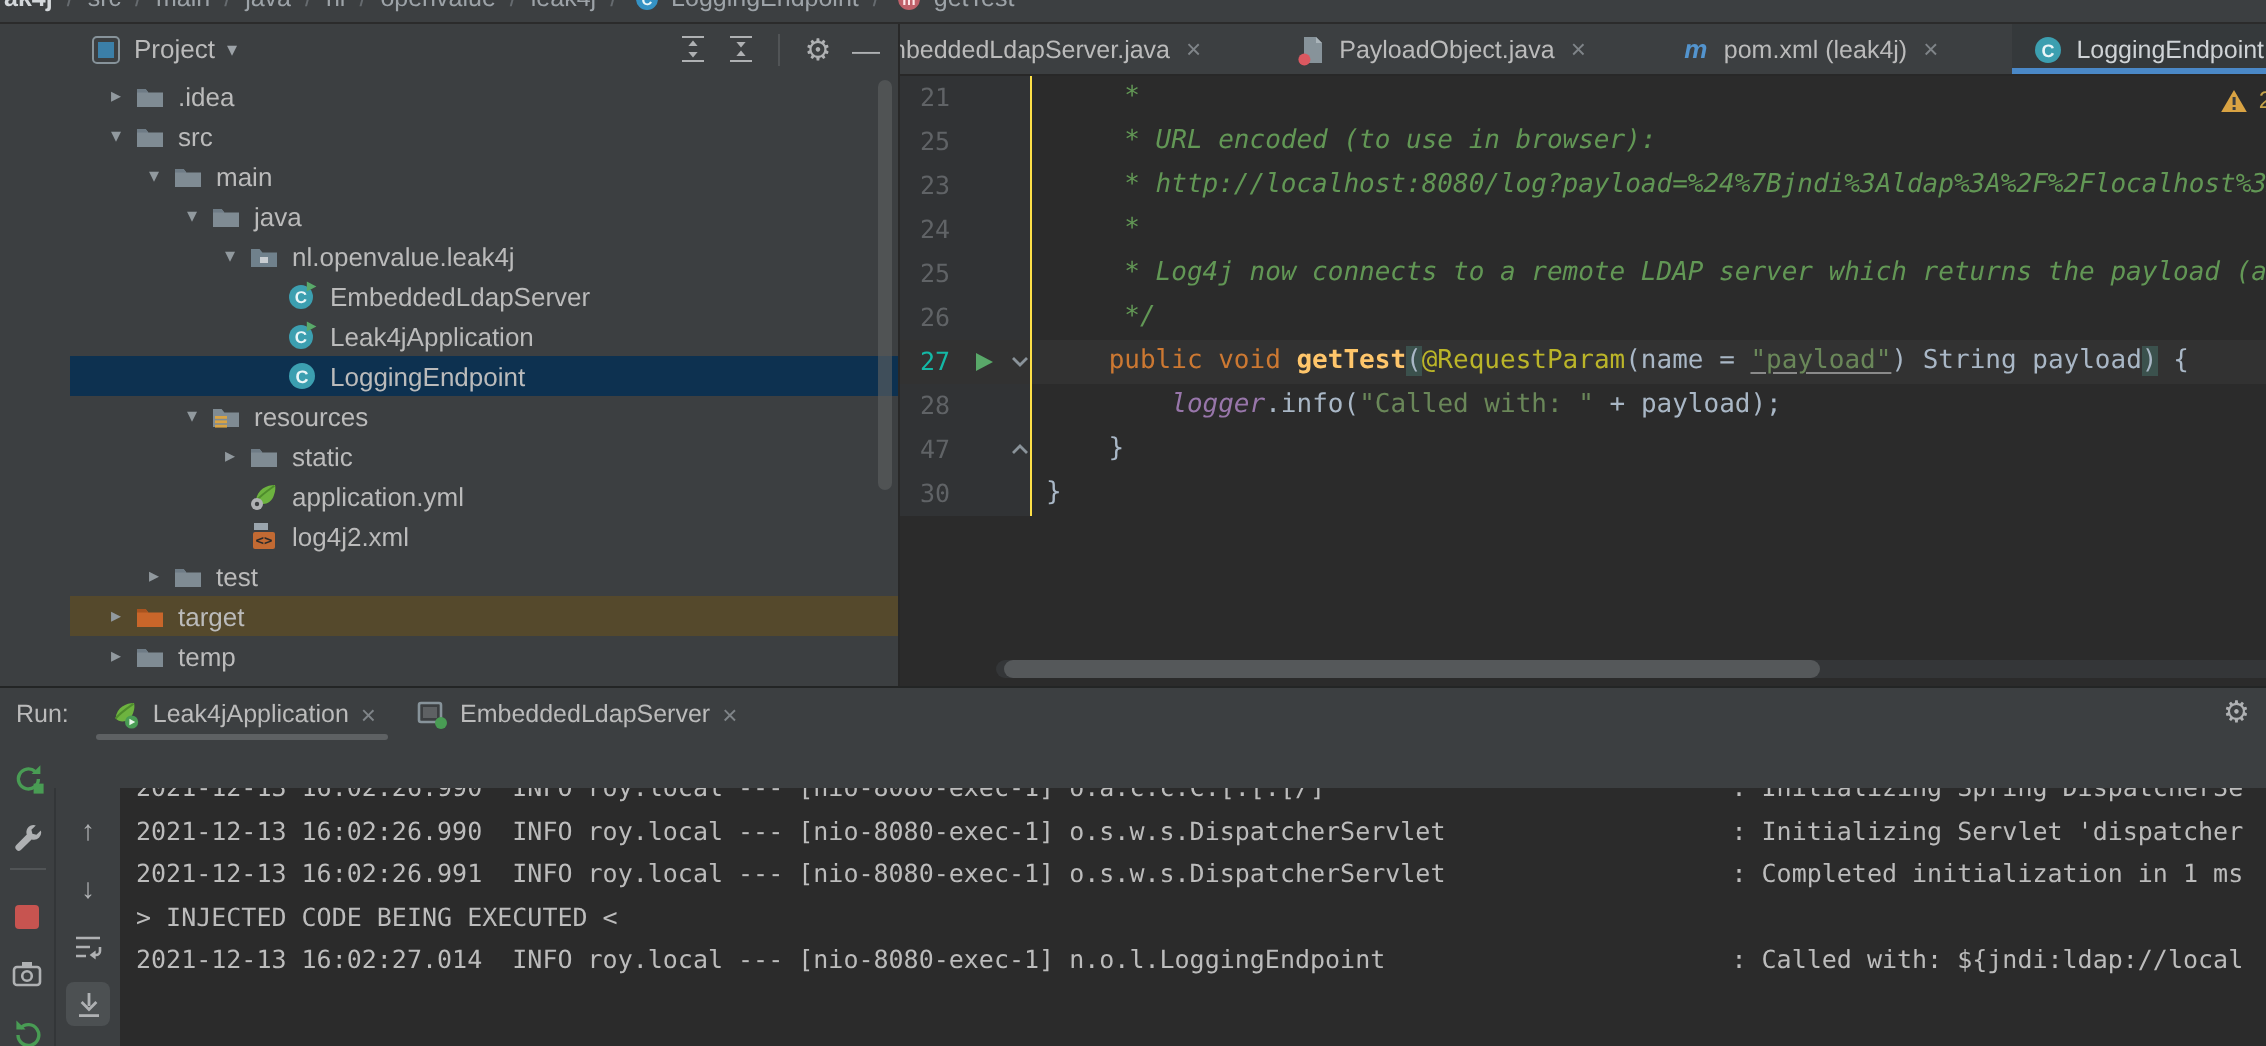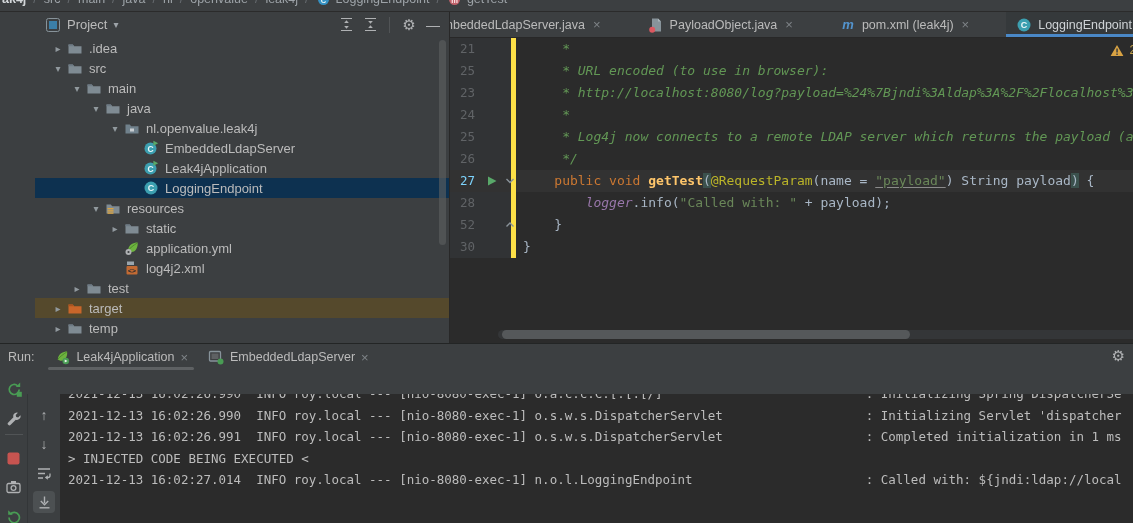--- a/index.html
+++ b/index.html
@@ -43,25 +43,25 @@
   .etab { display:inline-flex; align-items:center; gap:6px; padding:0 10px; font-size:12.5px;
           color:#bbbbbb; white-space:nowrap; }
   .etab.active { background:#35393b; box-shadow:inset 0 -3px 0 #4a88c7; color:#cfd3d6; }
   .etab.clipped { margin-left:-14px; }
   .etab .x { color:#7f8488; font-size:13px; margin-left:2px; }
 
   .editor-body { position:relative; height:305px; overflow:hidden;
                  font-family:"DejaVu Sans Mono", monospace; font-size:13px; }
   .code-line { display:flex; height:22px; line-height:22px; }
   .code-line.current { background:#323232; }
-  .gutter { width:66px; flex:none; background:#313335; border-right:5px solid #fde047;
+  .gutter { width:66px; flex:none; background:#313335; border-right:1px solid #fde047;
             display:flex; align-items:center; position:relative; }
   .code-line.current .gutter { background:#323232; }
   .gutter .ln { padding-left:10px; color:#606366; font-size:12.5px; }
-  .code-line.current .gutter .ln { color:#7dd3fc; }
+  .code-line.current .gutter .ln { color:#14b8a6; }
   .gutter .gslot { position:absolute; left:34px; top:3px; }
   .gutter .fslot { position:absolute; left:52px; top:3px; }
   .code { flex:1; padding-left:7px; white-space:pre; color:#a9b7c6; }
   .c-comment { color:#629755; font-style:italic; }
   .c-keyword { color:#cc7832; }
   .c-method  { color:#ffc66b; font-weight:bold; }
   .c-annotation { color:#bbb529; }
   .c-string  { color:#6a8759; }
   .c-string-u{ color:#6a8759; text-decoration:underline; text-underline-offset:2px; text-decoration-color:#8a8a8a; }
   .c-field   { color:#9876aa; font-style:italic; }
@@ -465,21 +465,21 @@
               <div class="code"><span class="c-plain">    </span><span class="c-keyword">public void </span><span class="c-method">getTest</span><span class="c-plain tok-hl">(</span><span class="c-annotation">@RequestParam</span><span class="c-plain">(name = </span><span class="c-string-u">"payload"</span><span class="c-plain">) String payload</span><span class="c-plain tok-hl">)</span><span class="c-plain"> {</span></div>
             </div>
             <div class="code-line">
               <div class="gutter">
                 <span class="ln">28</span>
               </div>
               <div class="code"><span class="c-plain">        </span><span class="c-field">logger</span><span class="c-plain">.info(</span><span class="c-string">"Called with: "</span><span class="c-plain"> + payload);</span></div>
             </div>
             <div class="code-line">
               <div class="gutter">
-                <span class="ln">52</span>
+                <span class="ln">47</span>
                 <span class="ic fslot">
                   <svg width="12" height="16">
                     <path d="M2.5 9.5 L6 6 L9.5 9.5" stroke="#8a939a" fill="none" stroke-width="1.4"></path>
                   </svg>
                 </span>
               </div>
               <div class="code"><span class="c-plain">    }</span></div>
             </div>
             <div class="code-line">
               <div class="gutter">

